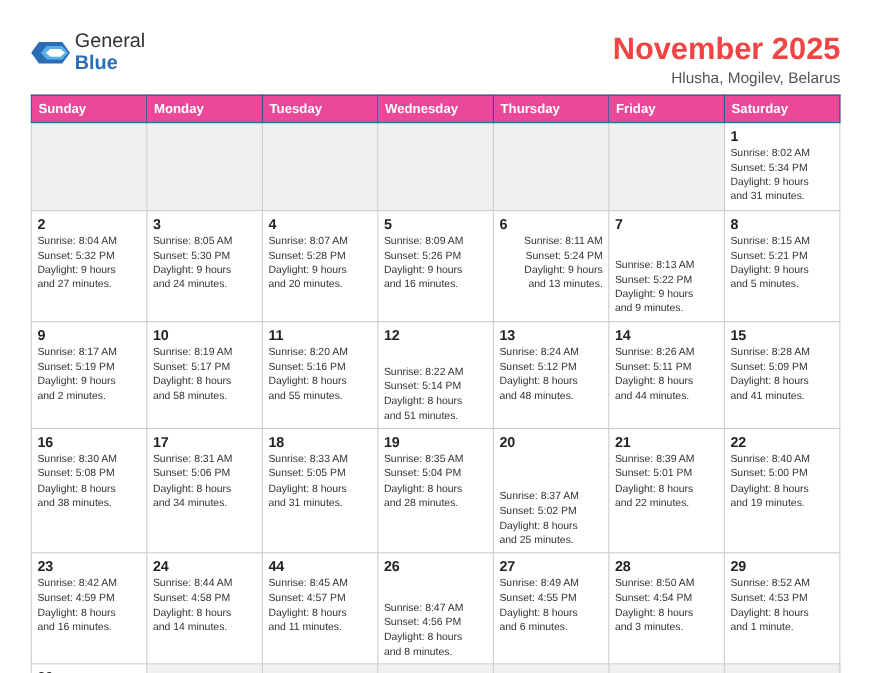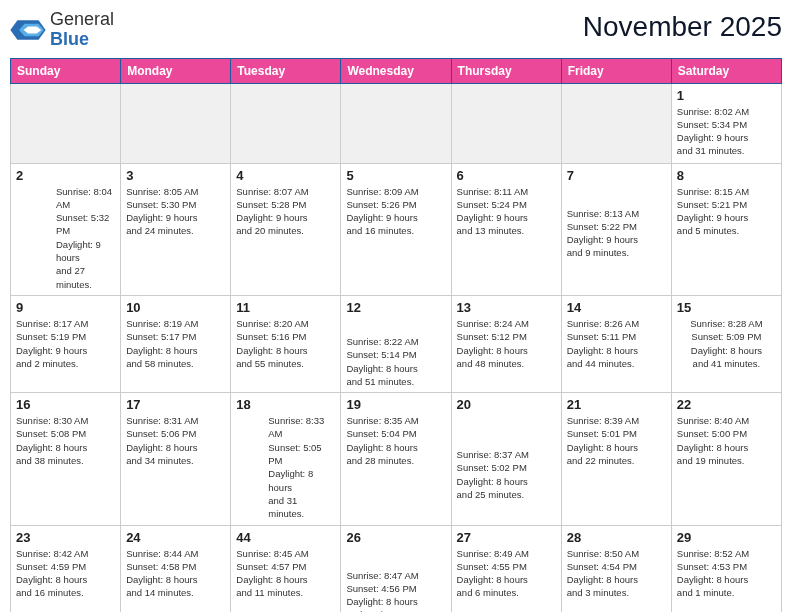--- a/index.html
+++ b/index.html
@@ -9,21 +9,21 @@
       background: #fff;
       font-family: Arial, sans-serif;
       font-size: 11px;
       overflow: hidden;
     }
     .page {
       width: 792px;
       height: 480px;
       display: flex;
       flex-direction: column;
-      padding: 10px;
+      padding: 28px;
     }
     .header {
       display: flex;
       justify-content: space-between;
       align-items: flex-start;
       margin-bottom: 8px;
     }
     .logo {
       display: flex;
       align-items: center;
@@ -31,22 +31,22 @@
     }
     .logo-icon {
       width: 36px;
       height: 30px;
     }
     .title-block {
       text-align: right;
     }
     .month-title {
       font-size: 28px;
-      font-weight: normal;
-      color: #0f172a;
+      font-weight: bold;
+      color: #ef4444;
       line-height: 1.2;
     }
     .location {
       font-size: 14px;
       color: #555;
     }
     .calendar {
       flex: 1;
       border: 1px solid #ccc;
       border-collapse: collapse;
@@ -99,20 +99,21 @@
         <polygon points="16,10 32,10 38,17 32,24 16,24 10,17" fill="#5aaee8"></polygon>
         <polygon points="20,13 30,13 35,17 30,21 20,21 15,17" fill="#fff"></polygon>
       </svg>
       <div>
         <div style="font-size:18px;color:#333;line-height:1.1;">General</div>
         <div style="font-size:18px;color:#2a6db5;font-weight:bold;line-height:1.1;">Blue</div>
       </div>
     </div>
     <div class="title-block">
       <div class="month-title">November 2025</div>
+      <div class="location">Hlusha, Mogilev, Belarus</div>
     </div>
   </div>
 
   <table class="calendar">
     <thead>
       <tr>
       <th>Sunday</th>
           <th>Monday</th>
           <th>Tuesday</th>
           <th>Wednesday</th>
@@ -133,21 +134,21 @@
             <span class="day-num">1</span>
             <div class="day-info" style="white-space: pre-line;">Sunrise: 8:02 AM
 Sunset: 5:34 PM
 Daylight: 9 hours
 and 31 minutes.</div>
           </td>
         </tr>
         <tr>
           <td>
             <span class="day-num">2</span>
-            <div class="day-info" style="white-space: pre-line; margin-left: 40px;">Sunrise: 8:04 AM
+            <div class="day-info" style="white-space: pre-line;">Sunrise: 8:04 AM
 Sunset: 5:32 PM
 Daylight: 9 hours
 and 27 minutes.</div>
           </td>
           <td>
             <span class="day-num">3</span>
             <div class="day-info" style="white-space: pre-line;">Sunrise: 8:05 AM
 Sunset: 5:30 PM
 Daylight: 9 hours
 and 24 minutes.</div>
@@ -161,21 +162,21 @@
           </td>
           <td>
             <span class="day-num">5</span>
             <div class="day-info" style="white-space: pre-line;">Sunrise: 8:09 AM
 Sunset: 5:26 PM
 Daylight: 9 hours
 and 16 minutes.</div>
           </td>
           <td>
             <span class="day-num">6</span>
-            <div class="day-info" style="white-space: pre-line;">Sunrise: 8:11 AM
+            <div class="day-info" style="white-space: pre-line; text-align: right;">Sunrise: 8:11 AM
 Sunset: 5:24 PM
 Daylight: 9 hours
 and 13 minutes.</div>
           </td>
           <td>
             <span class="day-num">7</span>
             <div class="day-info" style="white-space: pre-line; margin-top: 24px;">Sunrise: 8:13 AM
 Sunset: 5:22 PM
 Daylight: 9 hours
 and 9 minutes.</div>
@@ -226,21 +227,21 @@
           </td>
           <td>
             <span class="day-num">14</span>
             <div class="day-info" style="white-space: pre-line;">Sunrise: 8:26 AM
 Sunset: 5:11 PM
 Daylight: 8 hours
 and 44 minutes.</div>
           </td>
           <td>
             <span class="day-num">15</span>
-            <div class="day-info" style="white-space: pre-line; text-align: center;">Sunrise: 8:28 AM
+            <div class="day-info" style="white-space: pre-line;">Sunrise: 8:28 AM
 Sunset: 5:09 PM
 Daylight: 8 hours
 and 41 minutes.</div>
           </td>
         </tr>
         <tr>
           <td>
             <span class="day-num">16</span>
             <div class="day-info" style="white-space: pre-line;">Sunrise: 8:30 AM
 Sunset: 5:08 PM
@@ -249,21 +250,21 @@
           </td>
           <td>
             <span class="day-num">17</span>
             <div class="day-info" style="white-space: pre-line;">Sunrise: 8:31 AM
 Sunset: 5:06 PM
 Daylight: 8 hours
 and 34 minutes.</div>
           </td>
           <td>
             <span class="day-num">18</span>
-            <div class="day-info" style="white-space: pre-line; margin-left: 32px;">Sunrise: 8:33 AM
+            <div class="day-info" style="white-space: pre-line;">Sunrise: 8:33 AM
 Sunset: 5:05 PM
 Daylight: 8 hours
 and 31 minutes.</div>
           </td>
           <td>
             <span class="day-num">19</span>
             <div class="day-info" style="white-space: pre-line;">Sunrise: 8:35 AM
 Sunset: 5:04 PM
 Daylight: 8 hours
 and 28 minutes.</div>

